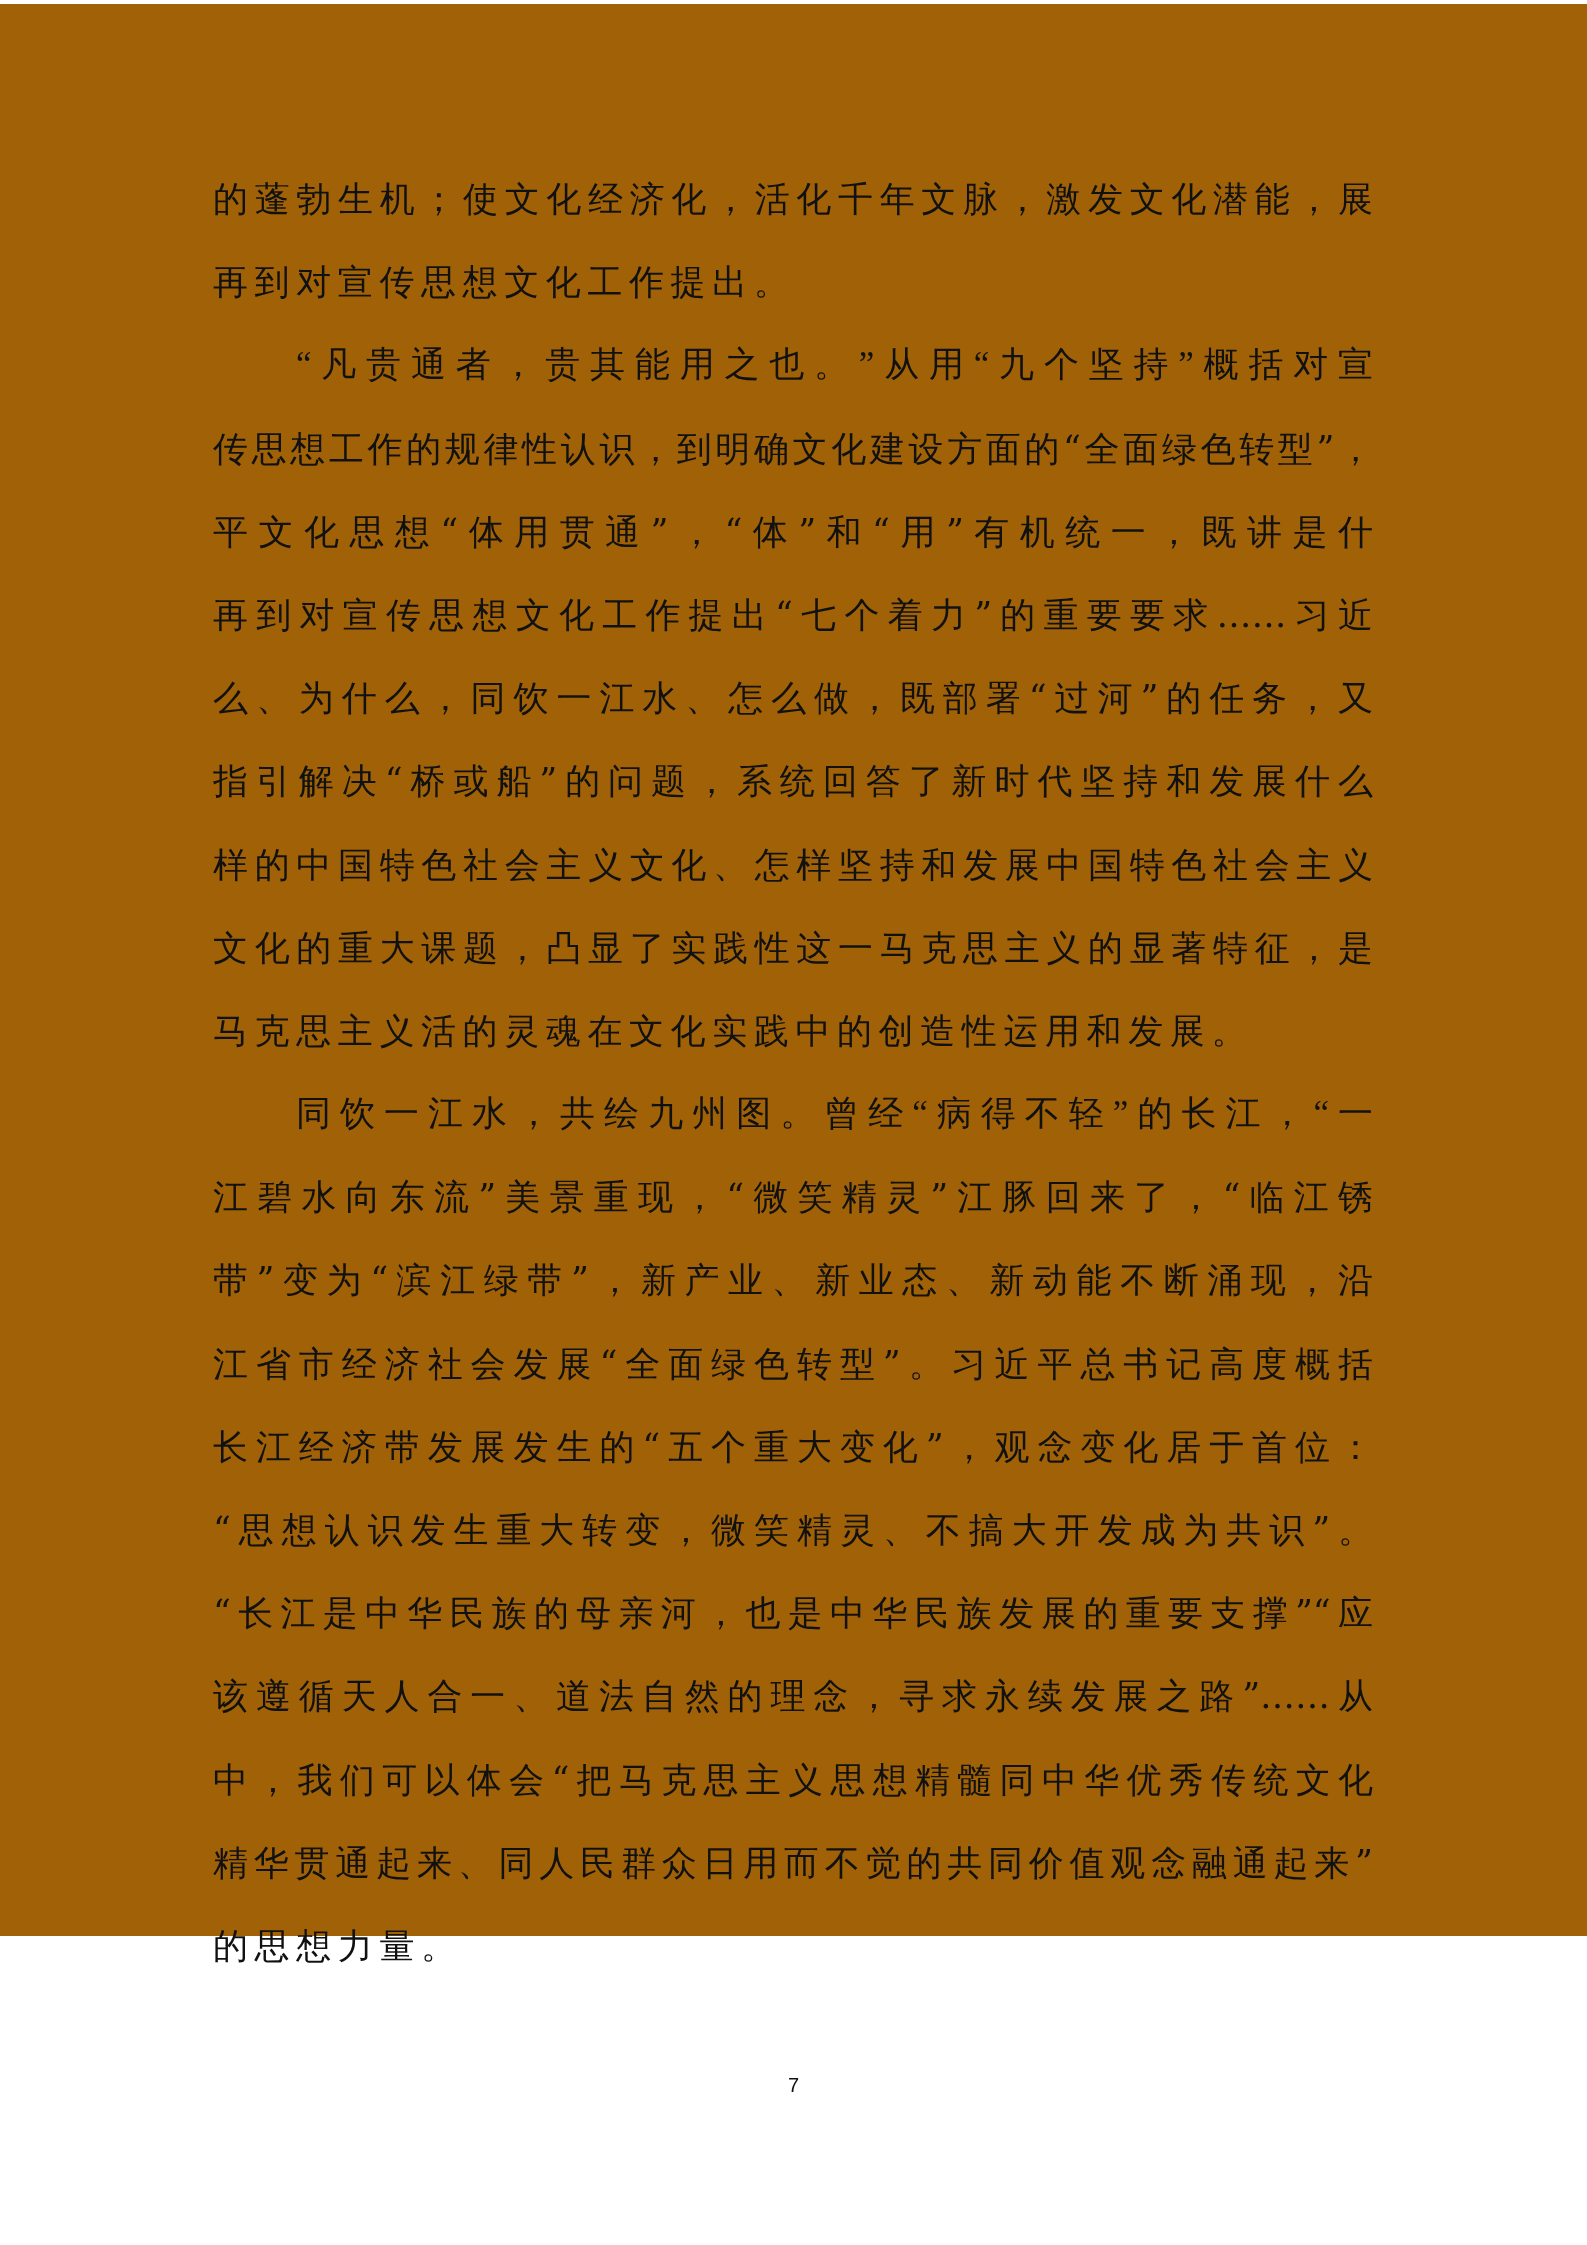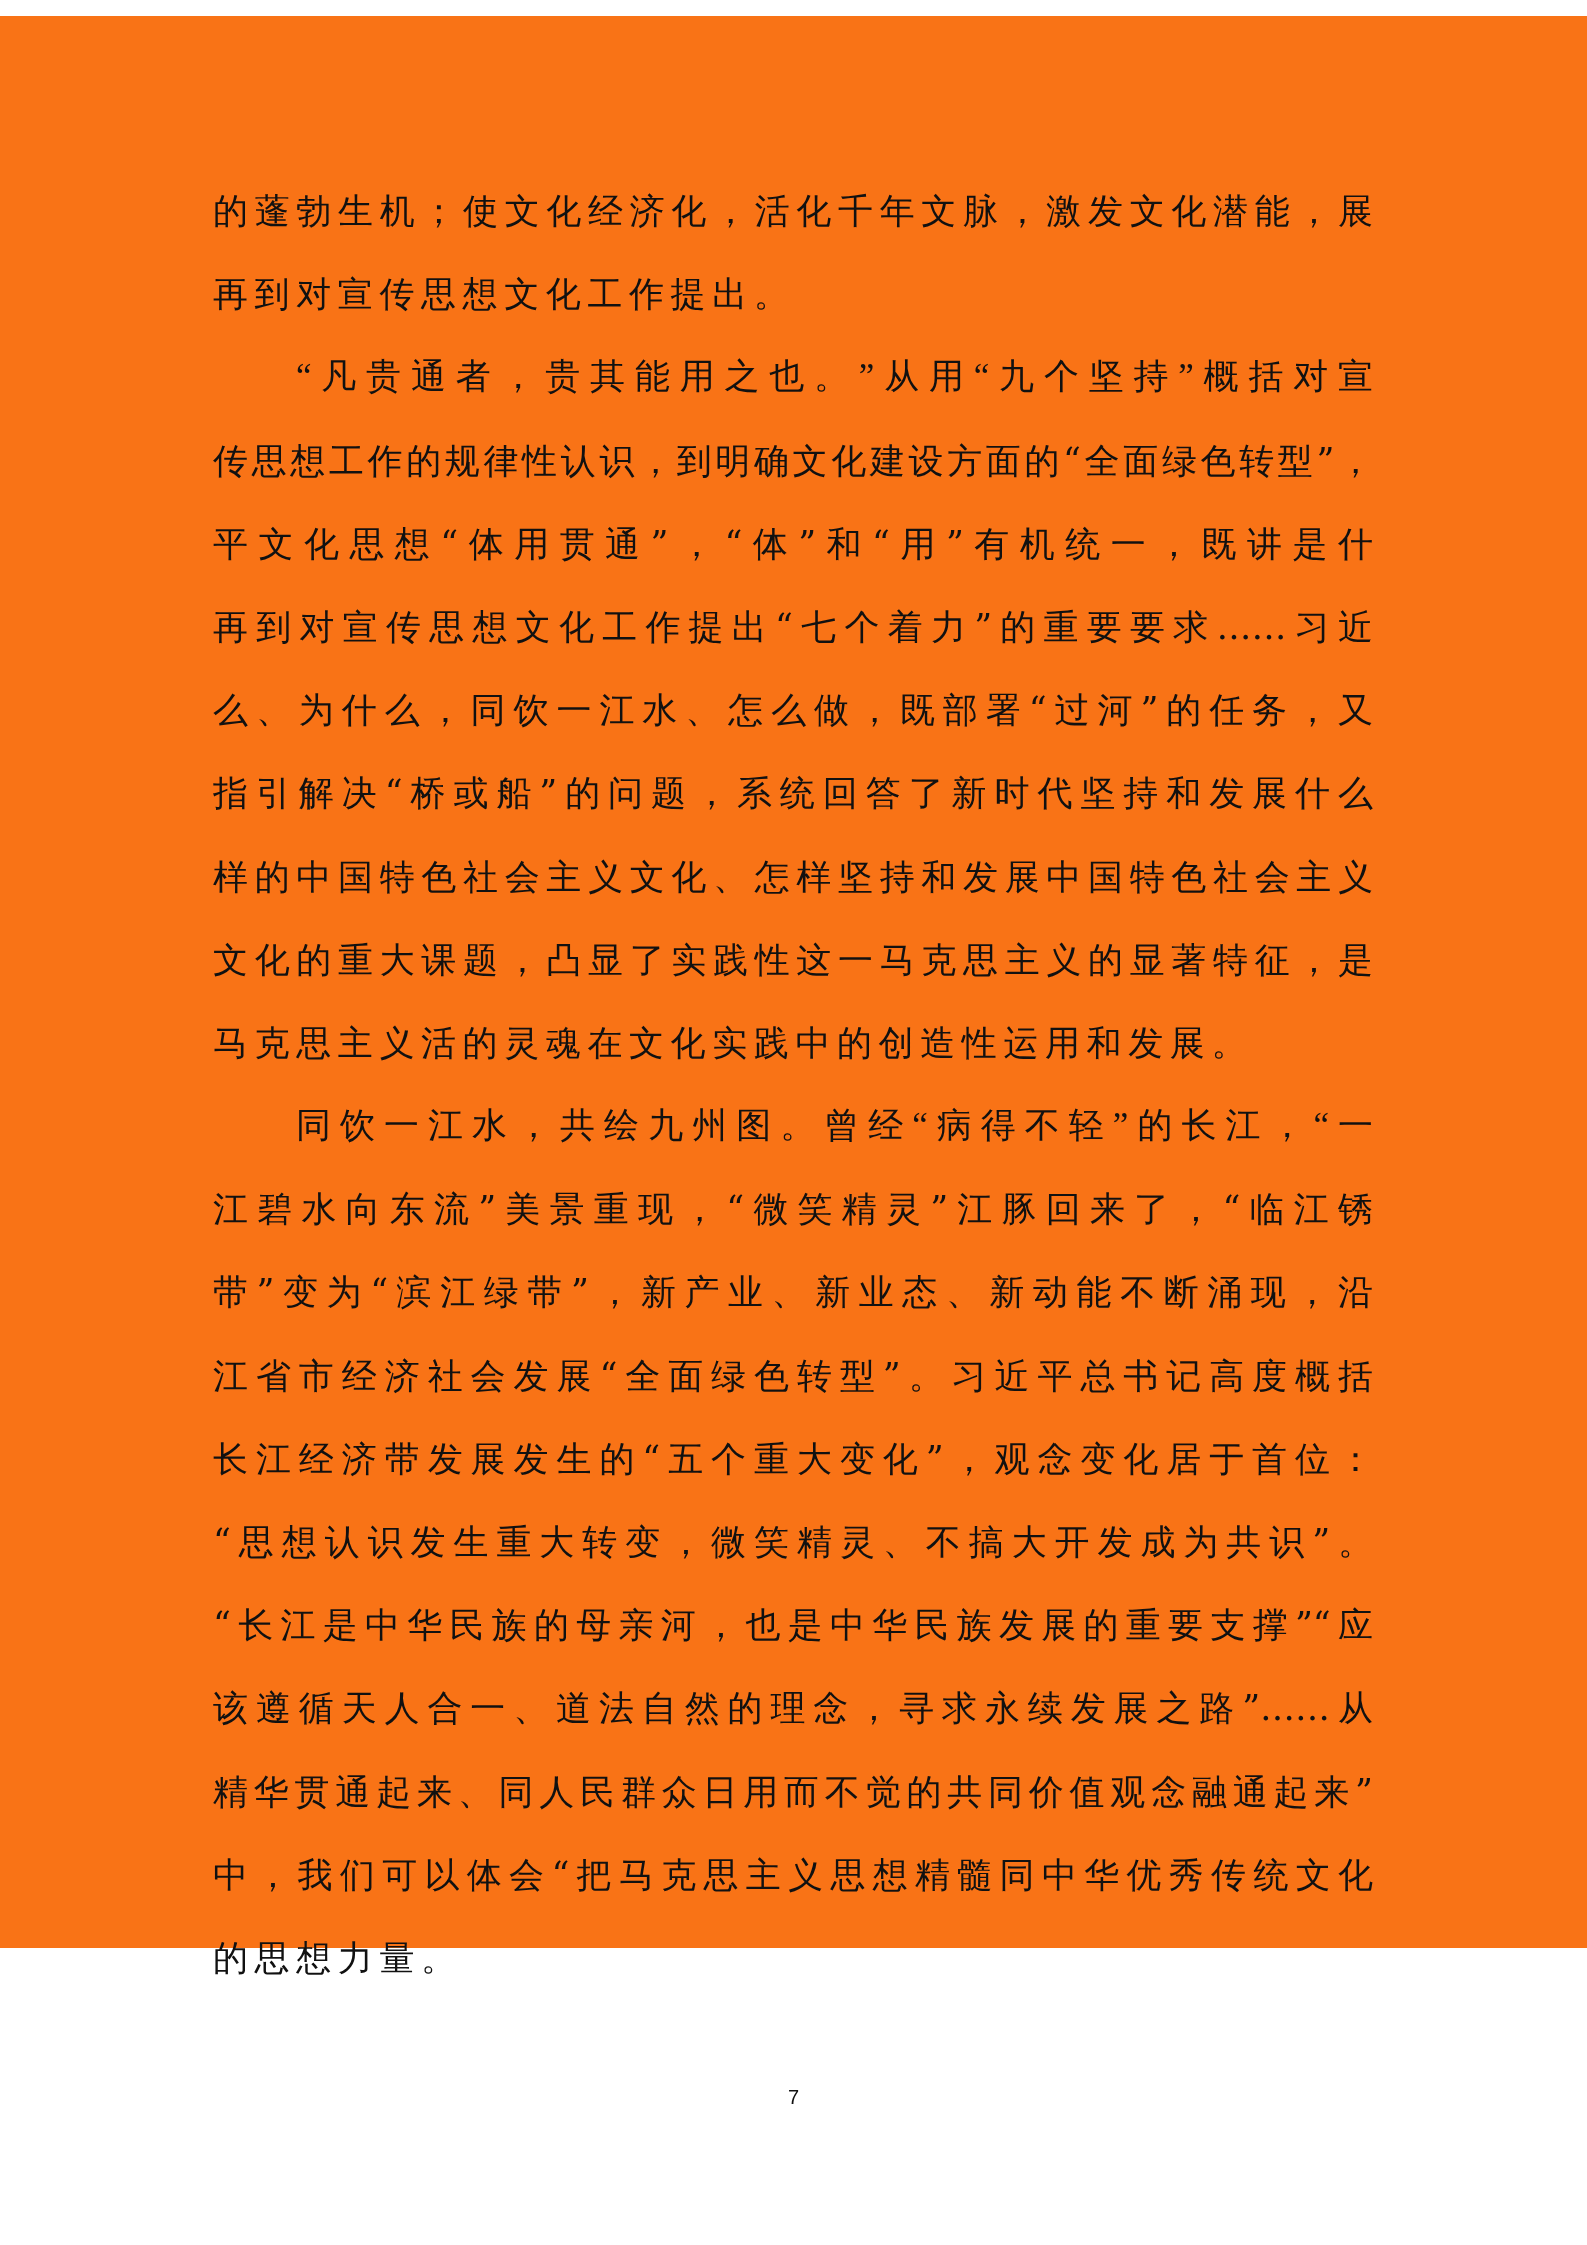--- a/index.html
+++ b/index.html
@@ -11,24 +11,24 @@
       width: 1587px;
       height: 2245px;
       position: relative;
       overflow: hidden;
       font-family: "DejaVu Serif", "Liberation Serif", serif;
       color: #111111;
     }
     .page {
       position: absolute;
       left: 0;
-      top: 16px;
+      top: 4px;
       width: 1587px;
       height: 1932px;
-      background: #f97316;
+      background: #a16207;
     }
     .body-text {
       position: absolute;
       left: 213px;
       top: 170px;
       width: 1160px;
     }
     .line {
       height: 83.2px;
       line-height: 50px;
@@ -83,21 +83,21 @@
 
     <div>
       <div class="line indent">同饮一江水，共绘九州图。曾经“病得不轻”的长江，“一</div>
       <div class="line">江碧水向东流”美景重现，“微笑精灵”江豚回来了，“临江锈</div>
       <div class="line">带”变为“滨江绿带”，新产业、新业态、新动能不断涌现，沿</div>
       <div class="line">江省市经济社会发展“全面绿色转型”。习近平总书记高度概括</div>
       <div class="line">长江经济带发展发生的“五个重大变化”，观念变化居于首位：</div>
       <div class="line">“思想认识发生重大转变，微笑精灵、不搞大开发成为共识”。</div>
       <div class="line">“长江是中华民族的母亲河，也是中华民族发展的重要支撑”“应</div>
       <div class="line">该遵循天人合一、道法自然的理念，寻求永续发展之路”……从</div>
+      <div class="line">中，我们可以体会“把马克思主义思想精髓同中华优秀传统文化</div>
       <div class="line">精华贯通起来、同人民群众日用而不觉的共同价值观念融通起来”</div>
-      <div class="line">中，我们可以体会“把马克思主义思想精髓同中华优秀传统文化</div>
       <div class="line last">的思想力量。</div>
     </div>
 
   </div>
 
   <div class="page-number">7</div>
 </div>
 
 </body></html>

